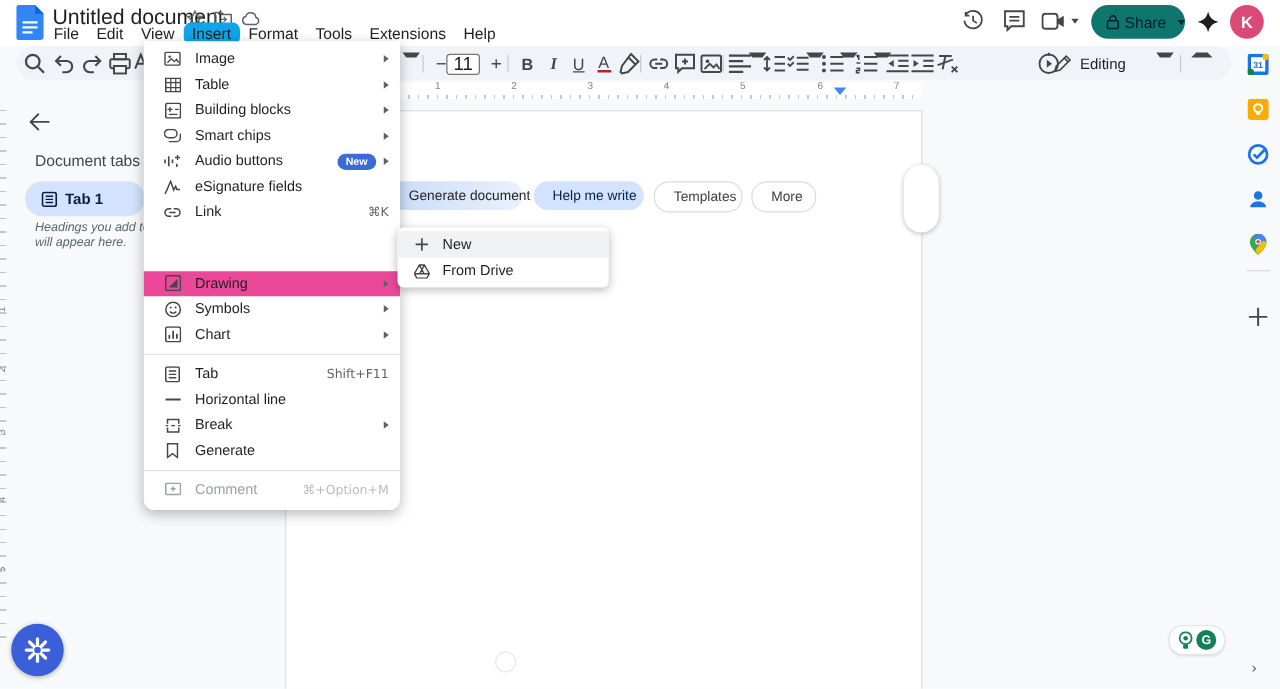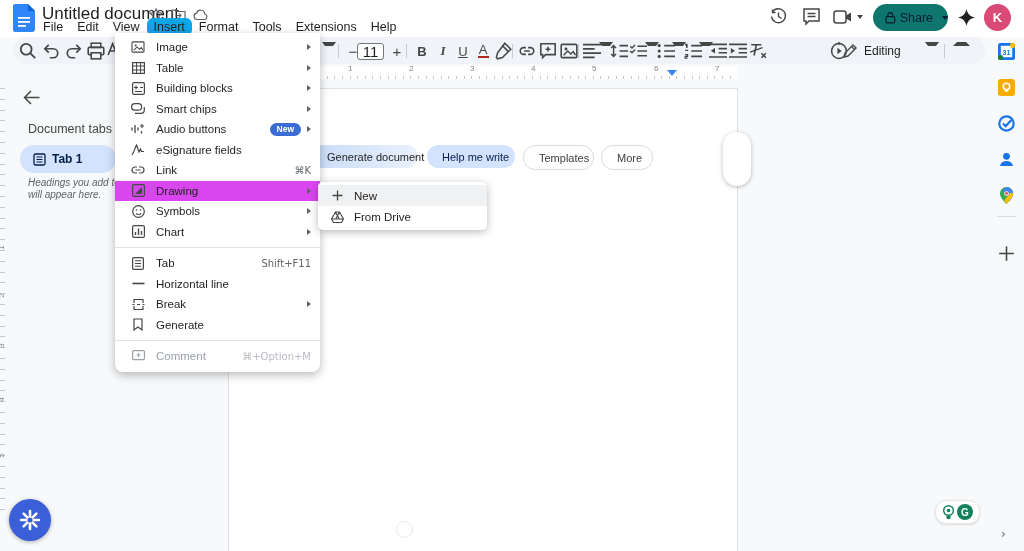--- a/index.html
+++ b/index.html
@@ -58,21 +58,21 @@
   #chip-generate{left:312px;width:106px;background:linear-gradient(90deg,#cadcf8,#e9f1fc);color:#1f1f1f;}
   #chip-help{left:427px;width:88px;background:#d3e3fd;color:#041e49;}
   #chip-templates{left:523px;width:69px;background:#fff;border:1px solid #dadce0;}
   #chip-more{left:601px;width:50px;background:#fff;border:1px solid #dadce0;}
   #float-pill{position:absolute;left:723px;top:132px;width:28px;height:54px;background:#fff;border-radius:14px;box-shadow:0 1px 4px rgba(60,64,67,.35);}
   #explore-faint{position:absolute;left:396px;top:521px;width:15px;height:15px;border:1px solid #e3e5e8;border-radius:50%;opacity:.9;}
 
   
   #insert-menu{position:absolute;left:115px;top:33px;width:205px;background:#ffffff;border-radius:0 0 8px 8px;box-shadow:0 3px 10px rgba(0,0,0,.28);padding:4px 0 5px 0;z-index:30;}
   .mrow{display:flex;align-items:center;height:20.5px;padding:0 9px 0 16px;}
-  .mrow.hl{background:#d946ef;}
+  .mrow.hl{background:#ec4899;margin-top:36px;}
   .mrow .ic{width:14px;height:14px;margin-right:11px;display:flex;align-items:center;justify-content:center;color:#444746;flex:none;}
   .mrow .lbl{font-size:11.5px;color:#1f1f1f;white-space:nowrap;}
   .mrow .sc{margin-left:auto;font-size:10px;color:#5f6368;font-family:"DejaVu Sans",sans-serif;}
   .mrow .sub-arrow{margin-left:auto;width:0;height:0;border-top:3.5px solid transparent;border-bottom:3.5px solid transparent;border-left:4.5px solid #5f6368;}
   .mrow .badge{margin-left:auto;background:#3b6cd6;color:#fff;font-size:8.5px;font-weight:700;padding:1.5px 7px;border-radius:8px;}
   .mrow .badge + .sub-arrow,.mrow .sc + .sub-arrow{margin-left:6px;}
   .mdiv{height:1px;background:#e1e3e6;margin:5px 0;}
   .mrow.disabled .lbl{color:#9aa0a6;}
   .mrow.disabled .sc{color:#b8bcc1;text-align:center;}
   .mrow.disabled .ic{color:#9aa0a6;}

